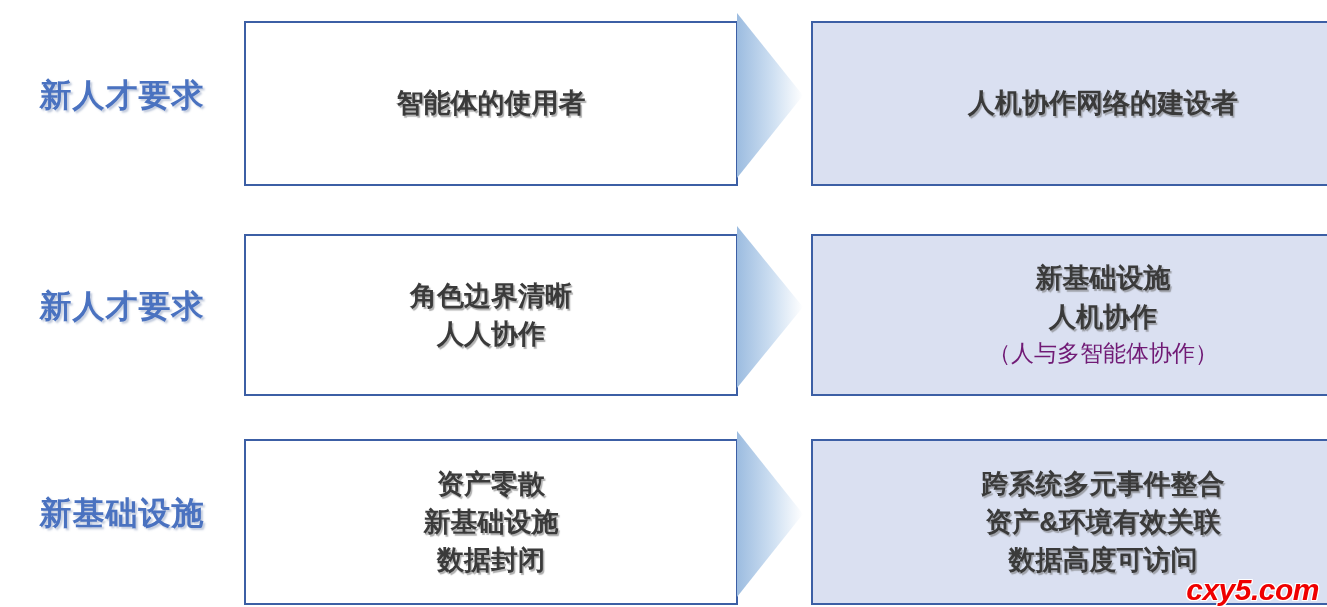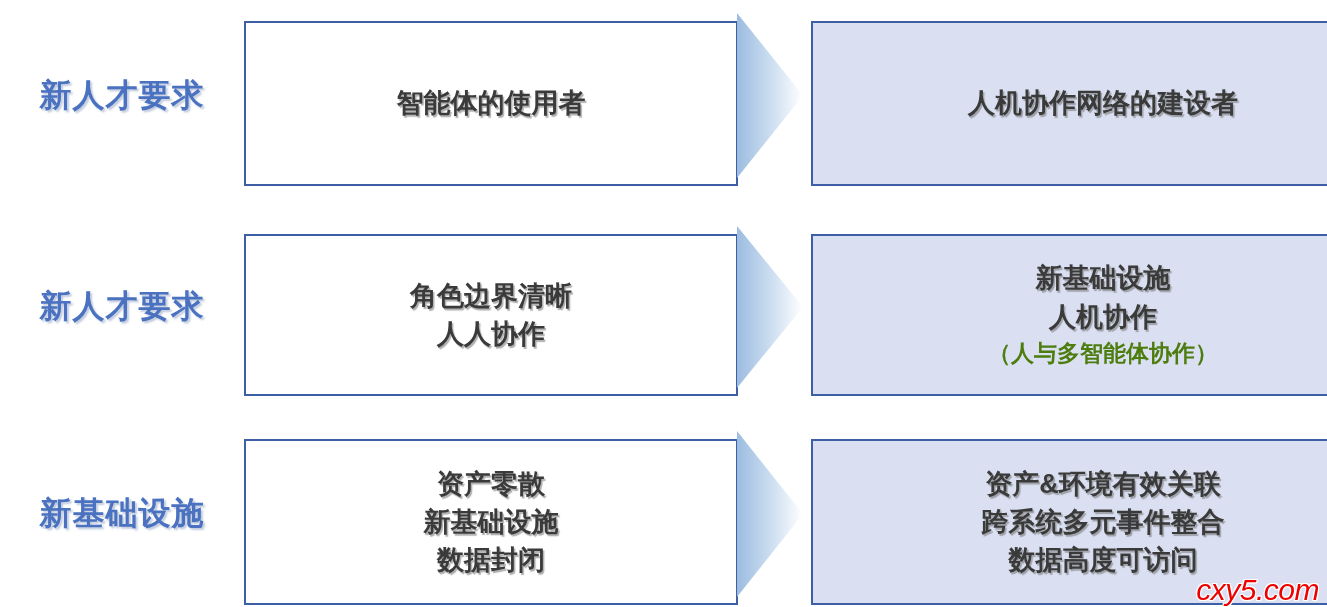--- a/index.html
+++ b/index.html
@@ -75,22 +75,22 @@
   .box-line {
     font-size: 27px;
     font-weight: bold;
     color: #3a3a3a;
     line-height: 1.42;
     text-shadow: 1.5px 1.5px 1px rgba(110,110,110,0.55);
     white-space: nowrap;
   }
   .box-line.small {
     font-size: 23px;
-    font-weight: bold;
-    color: #4d7c0f;
+    font-weight: normal;
+    color: #701a75;
     text-shadow: none;
     line-height: 1.5;
   }
 
   
   .arrow {
     position: absolute;
     left: 737px;
     top: 0;
     width: 66px;
@@ -98,21 +98,21 @@
     overflow: visible;
   }
   .arrow svg { display: block; width: 100%; height: 100%; }
 
   
   .watermark {
     position: absolute;
     right: 8px;
     bottom: 0px;
     font-size: 30px;
-    font-weight: normal;
+    font-weight: bold;
     font-style: italic;
     color: #ef0000;
     letter-spacing: -0.5px;
     -webkit-text-stroke: 1px #ffffff;
     paint-order: stroke fill;
     text-shadow:
       1px 0 0 #fff, -1px 0 0 #fff, 0 1px 0 #fff, 0 -1px 0 #fff,
       1px 1px 0 #fff, -1px -1px 0 #fff, 1px -1px 0 #fff, -1px 1px 0 #fff;
   }
 </style>
@@ -190,21 +190,21 @@
             <stop offset="0%" stop-color="#9cbce0"></stop>
             <stop offset="55%" stop-color="#cfe0f2"></stop>
             <stop offset="100%" stop-color="#ffffff"></stop>
           </linearGradient>
         </defs>
         <polygon points="0,0 66,50 0,100" fill="url(#ag3)"></polygon>
       </svg>
     </div>
 
     <div class="box box-right">
+      <div class="box-line">跨系统多元事件整合</div>
       <div class="box-line">资产&amp;环境有效关联</div>
-      <div class="box-line">跨系统多元事件整合</div>
       <div class="box-line">数据高度可访问</div>
     </div>
   </div>
 
   <div class="watermark">cxy5.com</div>
 
 </div>
 
 </body></html>

